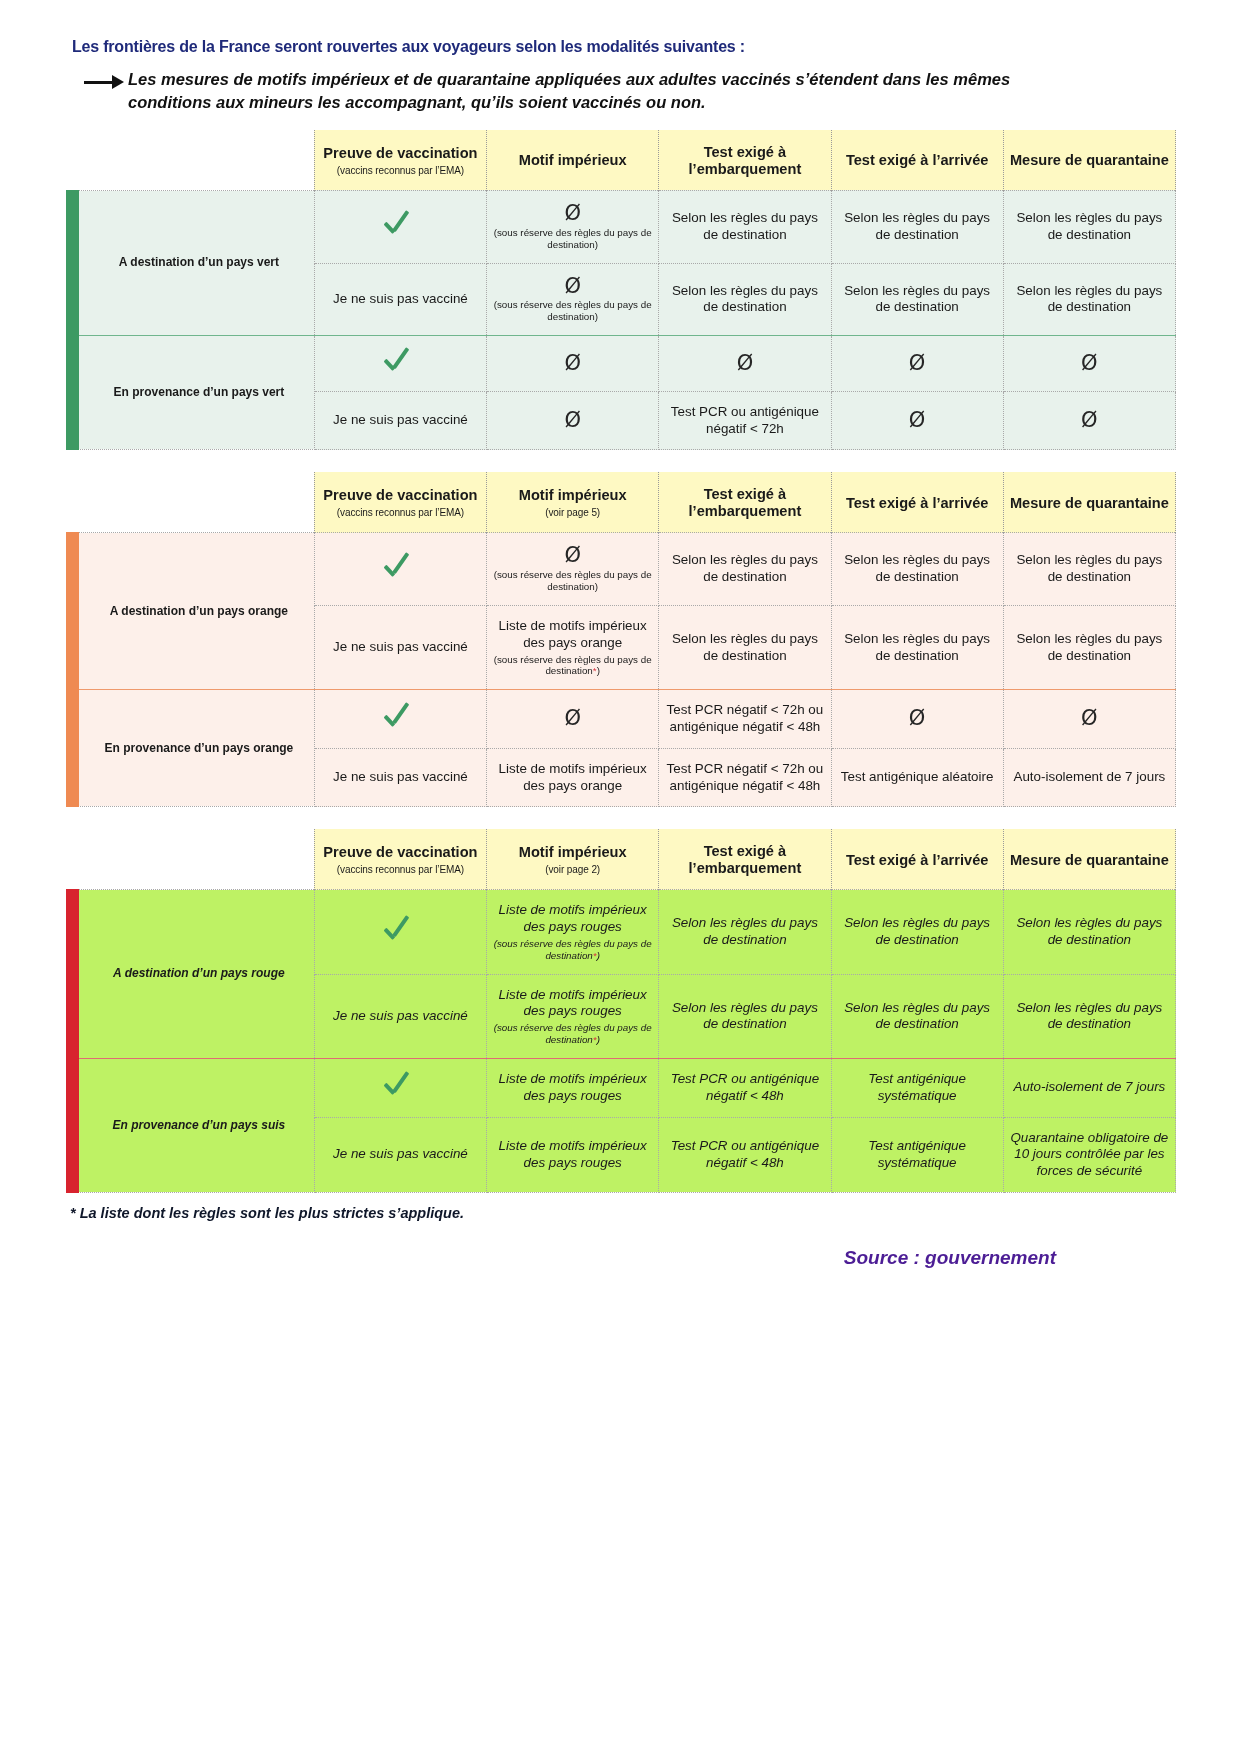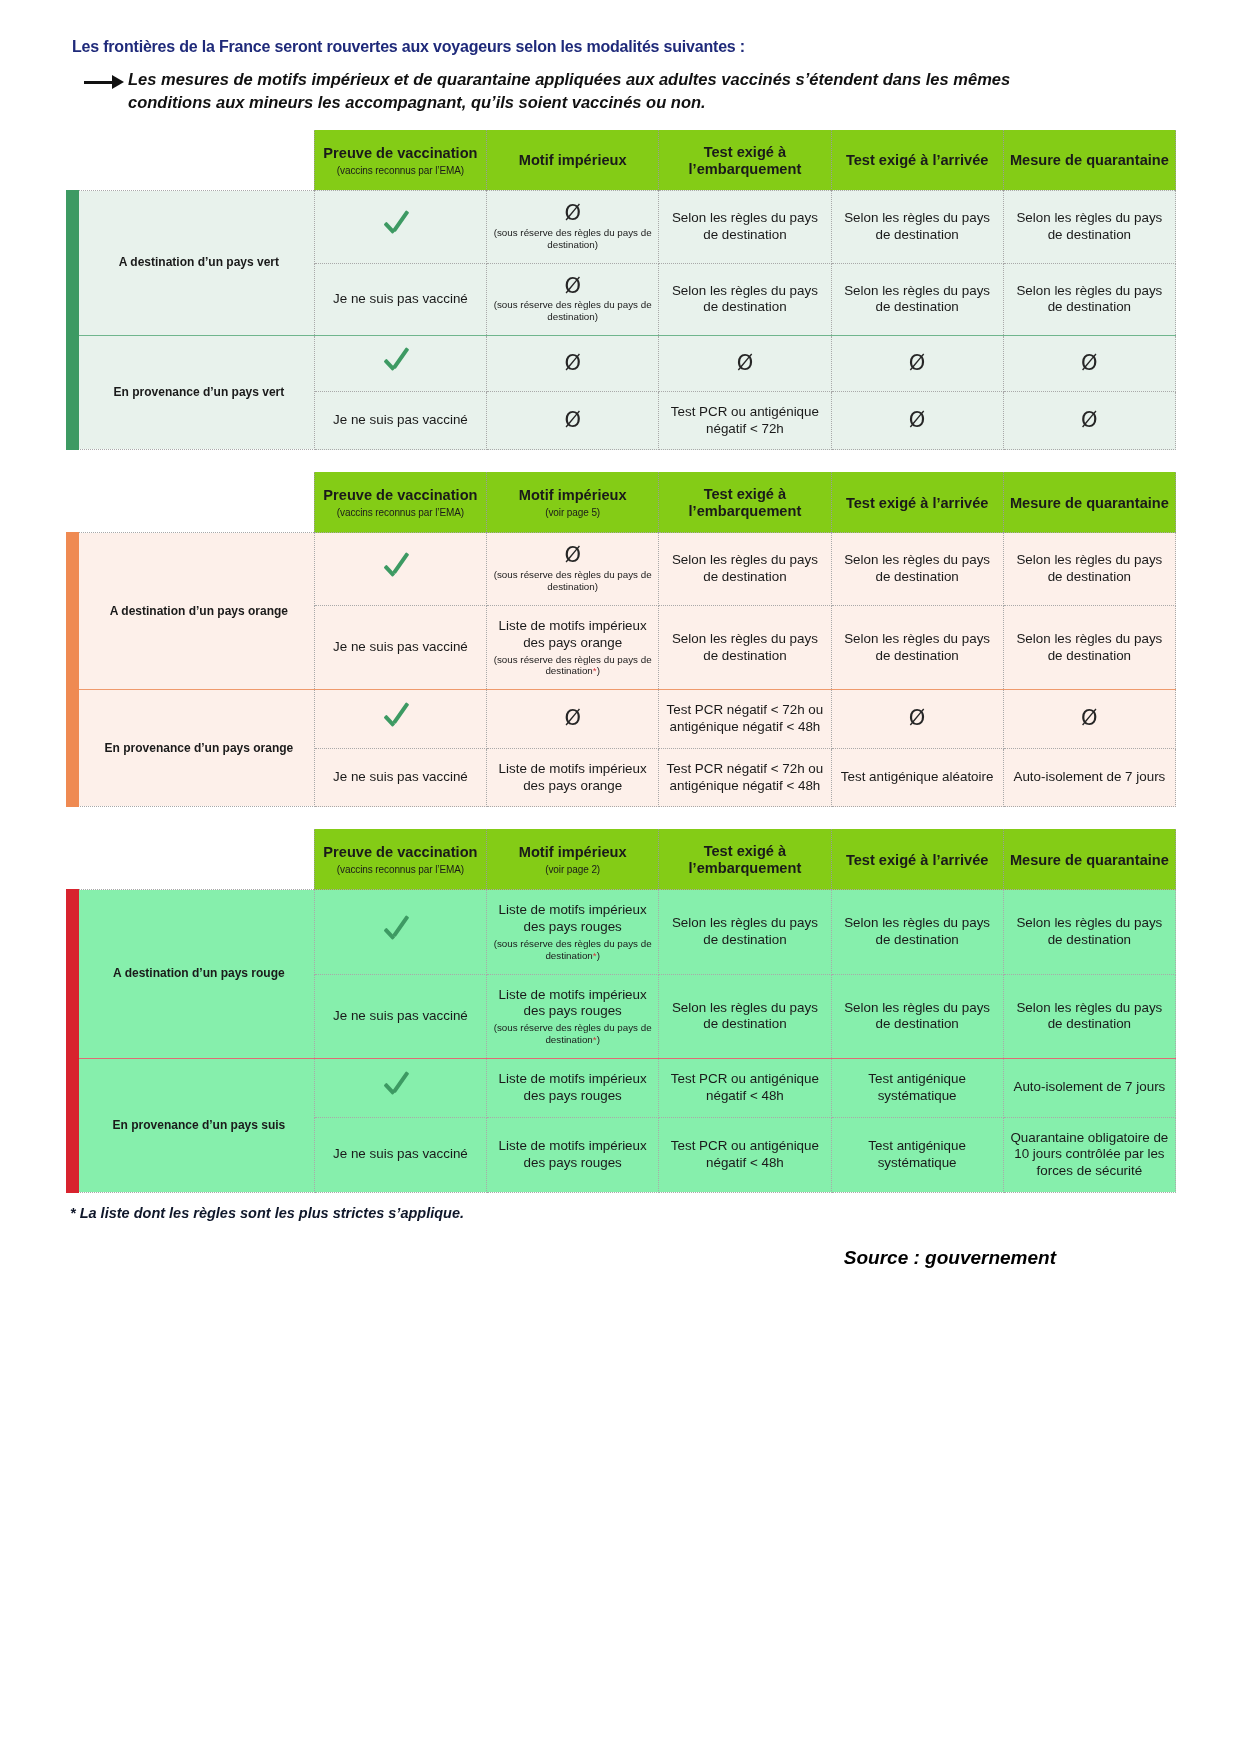--- a/index.html
+++ b/index.html
@@ -69,21 +69,21 @@
 
   .hdr-row td{
     border-left:1.3px dotted #9a9a9a;
     border-right:1.3px dotted #9a9a9a;
     padding:14px 6px 12px 6px;
     text-align:center;
     vertical-align:middle;
     font-weight:bold;
     font-size:14.6px;
     line-height:1.18;
-    background:#84cc16;
+    background:#fef9c3;
   }
   .hdr-row td.blank{ border:none; background:#fff; }
   .hdr-row td .sub{
     display:block;
     font-weight:normal;
     font-size:10px;
     margin-top:3px;
     letter-spacing:-0.1px;
   }
 
@@ -128,21 +128,21 @@
   .green td.cell, .green td.rowlabel{ background:#e8f2ec; }
   .green .bar{ background:#3d9a63; }
   .divider-green td{ border-top:1.8px solid #6fb68d !important; }
 
   
   .orange td.cell, .orange td.rowlabel{ background:#fdf0ea; }
   .orange .bar{ background:#ef8a52; }
   .divider-orange td{ border-top:1.5px solid #ef9a6c !important; }
 
   
-  .red td.cell, .red td.rowlabel{ background:#86efac; }
+  .red td.cell, .red td.rowlabel{ background:#bef264;font-style:italic; }
   .red .bar{ background:#d8232e; }
   .divider-red td{ border-top:1.5px solid #e06b74 !important; }
 
   
   .check-icon{
     display:inline-block; width:34px; height:26px; position:relative;
   }
   .check-icon:before{
     content:""; position:absolute; left:2px; top:10px;
     width:13px; height:4.2px; background:#3d9a63;
@@ -169,21 +169,21 @@
     font-weight:bold;
     color:#0f172a;
   }
   .source{
     margin-top:26px;
     text-align:right;
     padding-right:120px;
     font-size:19px;
     font-style:italic;
     font-weight:bold;
-    color:#000000;
+    color:#4c1d95;
   }
 </style>
 </head>
 <body>
 
 <div class="page">
 
   <h1 class="main-title">Les frontières de la France seront rouvertes aux voyageurs selon les modalités suivantes :</h1>
 
   <div class="subnote">

